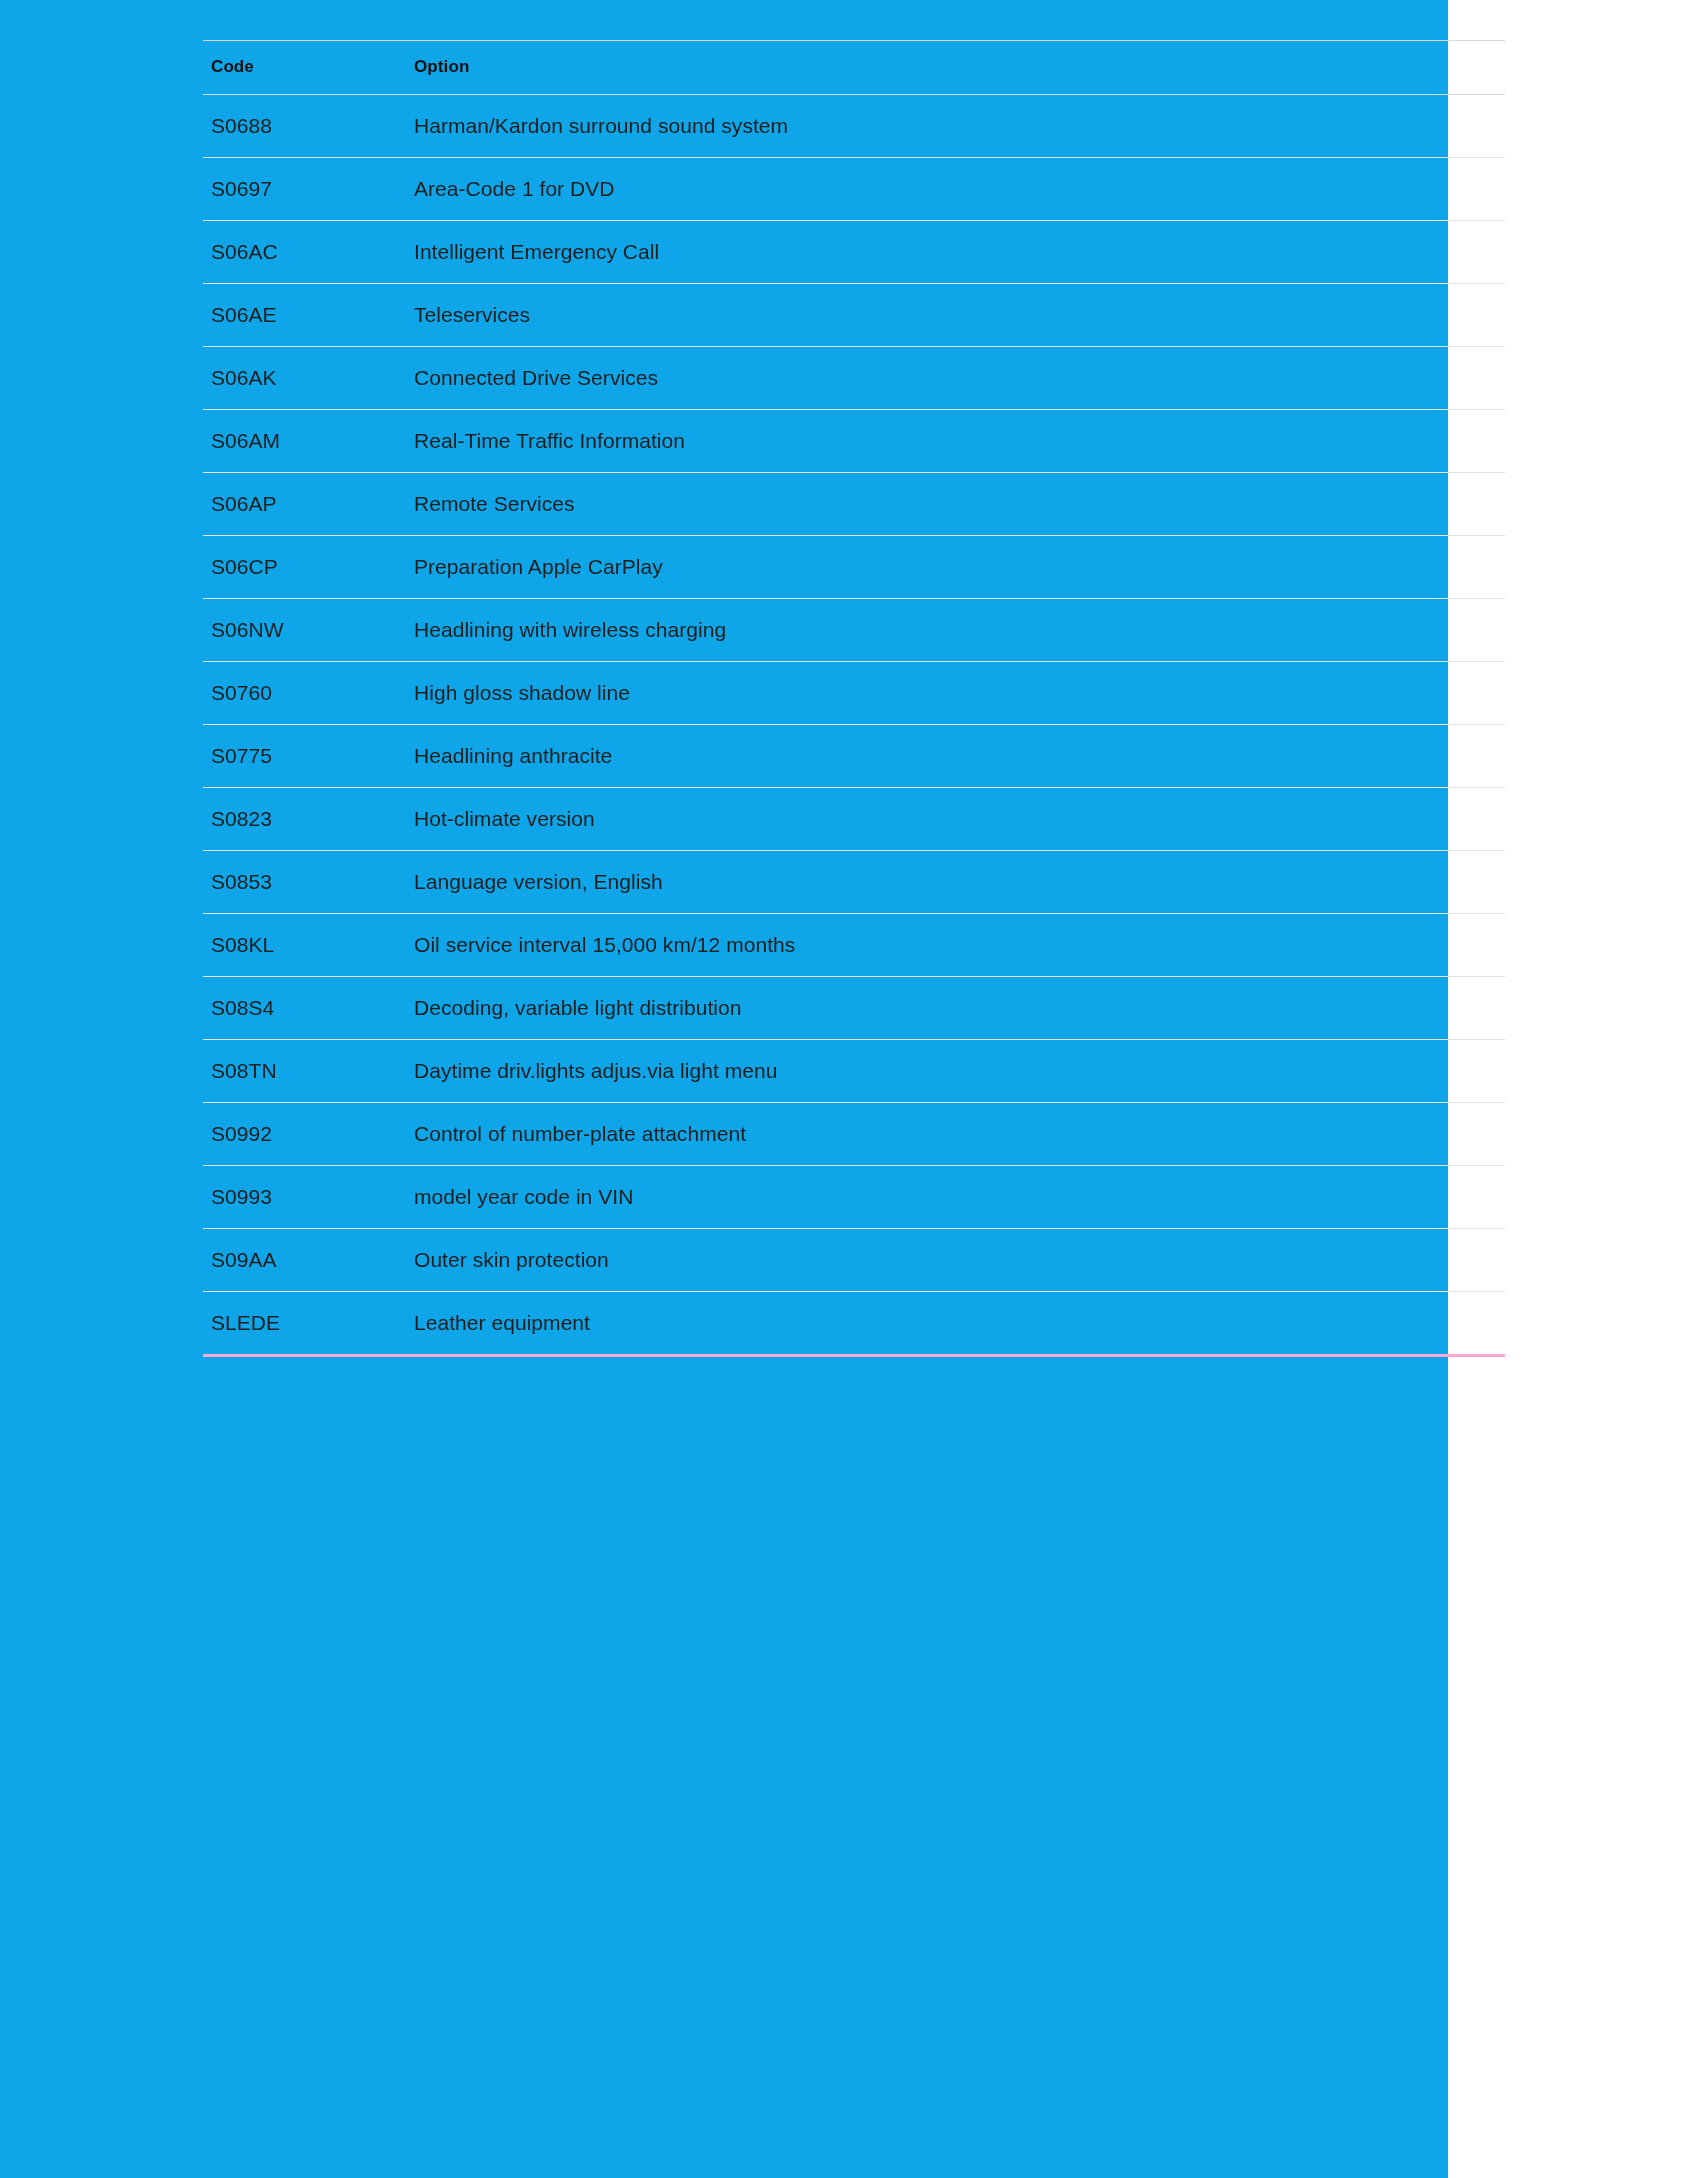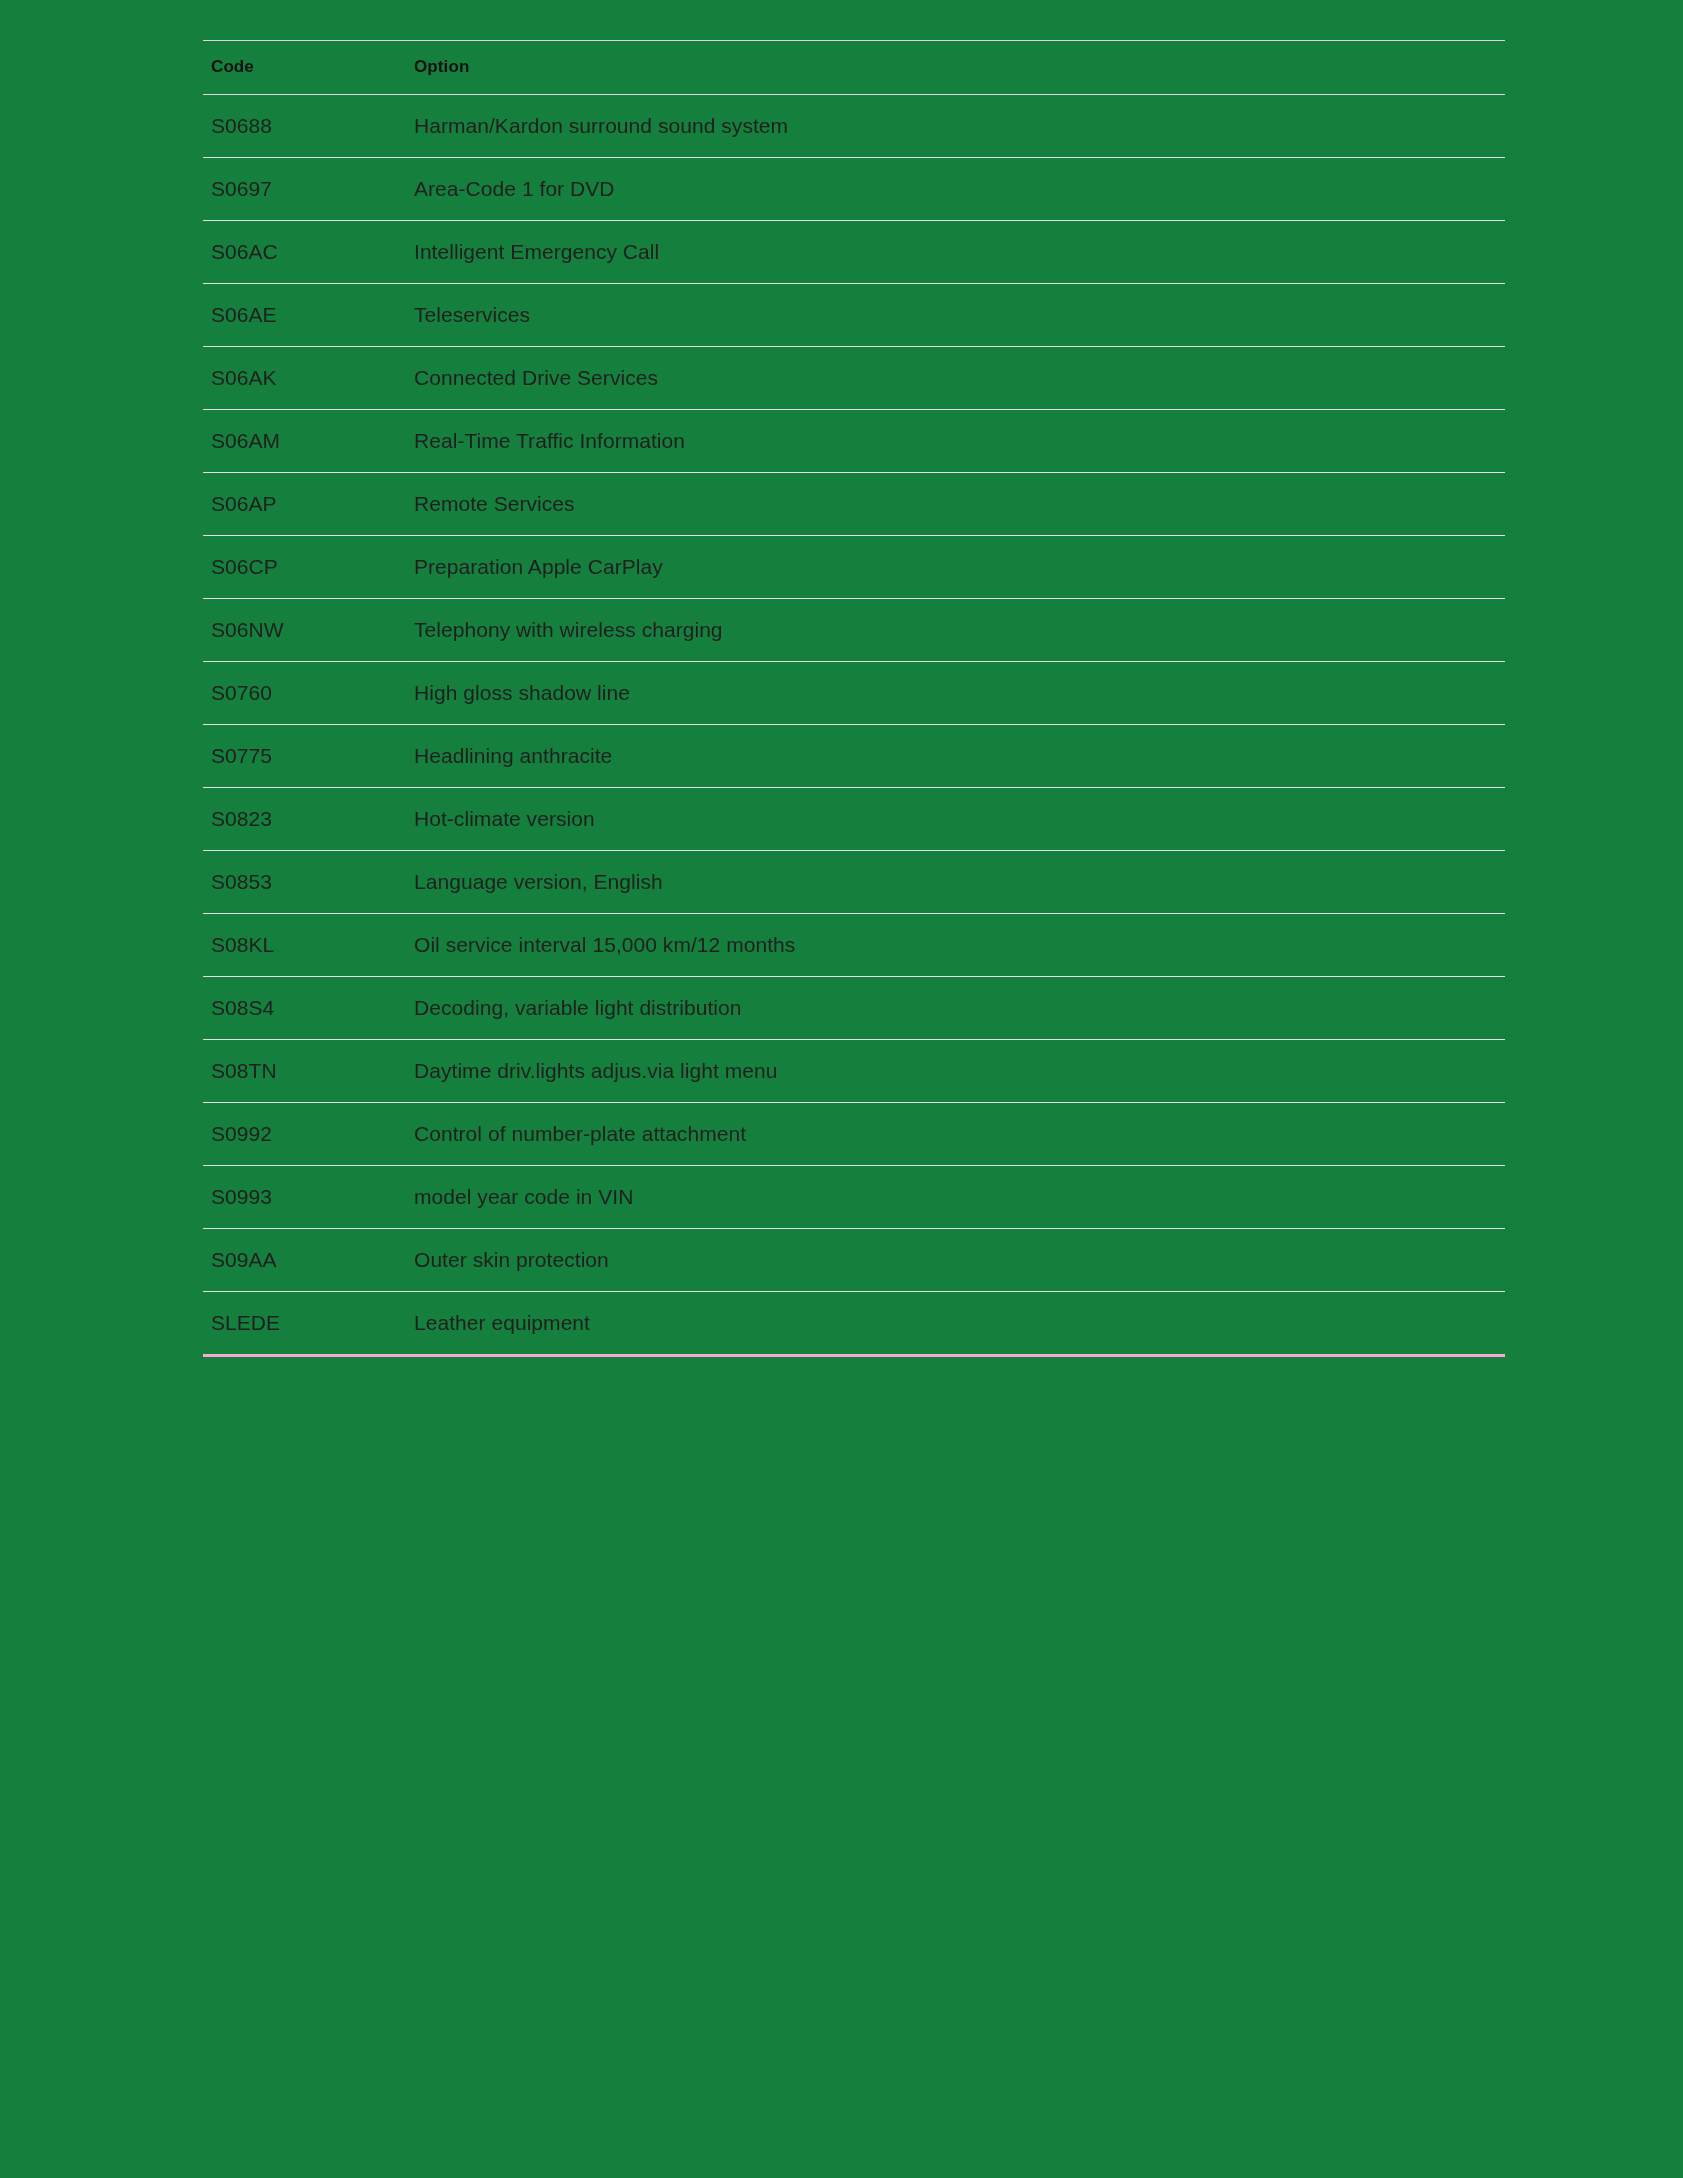--- a/index.html
+++ b/index.html
@@ -9,23 +9,23 @@
   }
   body {
     width: 1683px;
     height: 2178px;
     font-family: "Liberation Sans", sans-serif;
     color: #1a1a1a;
     -webkit-font-smoothing: antialiased;
   }
   .page {
     position: relative;
-    width: 1683px;
+    width: 1448px;
     height: 2178px;
-    background: #15803d;
+    background: #0ea5e9;
     box-sizing: border-box;
   }
   .table-wrap {
     position: absolute;
     left: 203px;
     top: 40px;
     width: 1302px;
   }
   table.options-table {
     width: 100%;
@@ -108,21 +108,21 @@
           <tr>
             <td class="cell-code">S06AP</td>
             <td class="cell-option">Remote Services</td>
           </tr>
           <tr>
             <td class="cell-code">S06CP</td>
             <td class="cell-option">Preparation Apple CarPlay</td>
           </tr>
           <tr>
             <td class="cell-code">S06NW</td>
-            <td class="cell-option">Telephony with wireless charging</td>
+            <td class="cell-option">Headlining with wireless charging</td>
           </tr>
           <tr>
             <td class="cell-code">S0760</td>
             <td class="cell-option">High gloss shadow line</td>
           </tr>
           <tr>
             <td class="cell-code">S0775</td>
             <td class="cell-option">Headlining anthracite</td>
           </tr>
           <tr>

